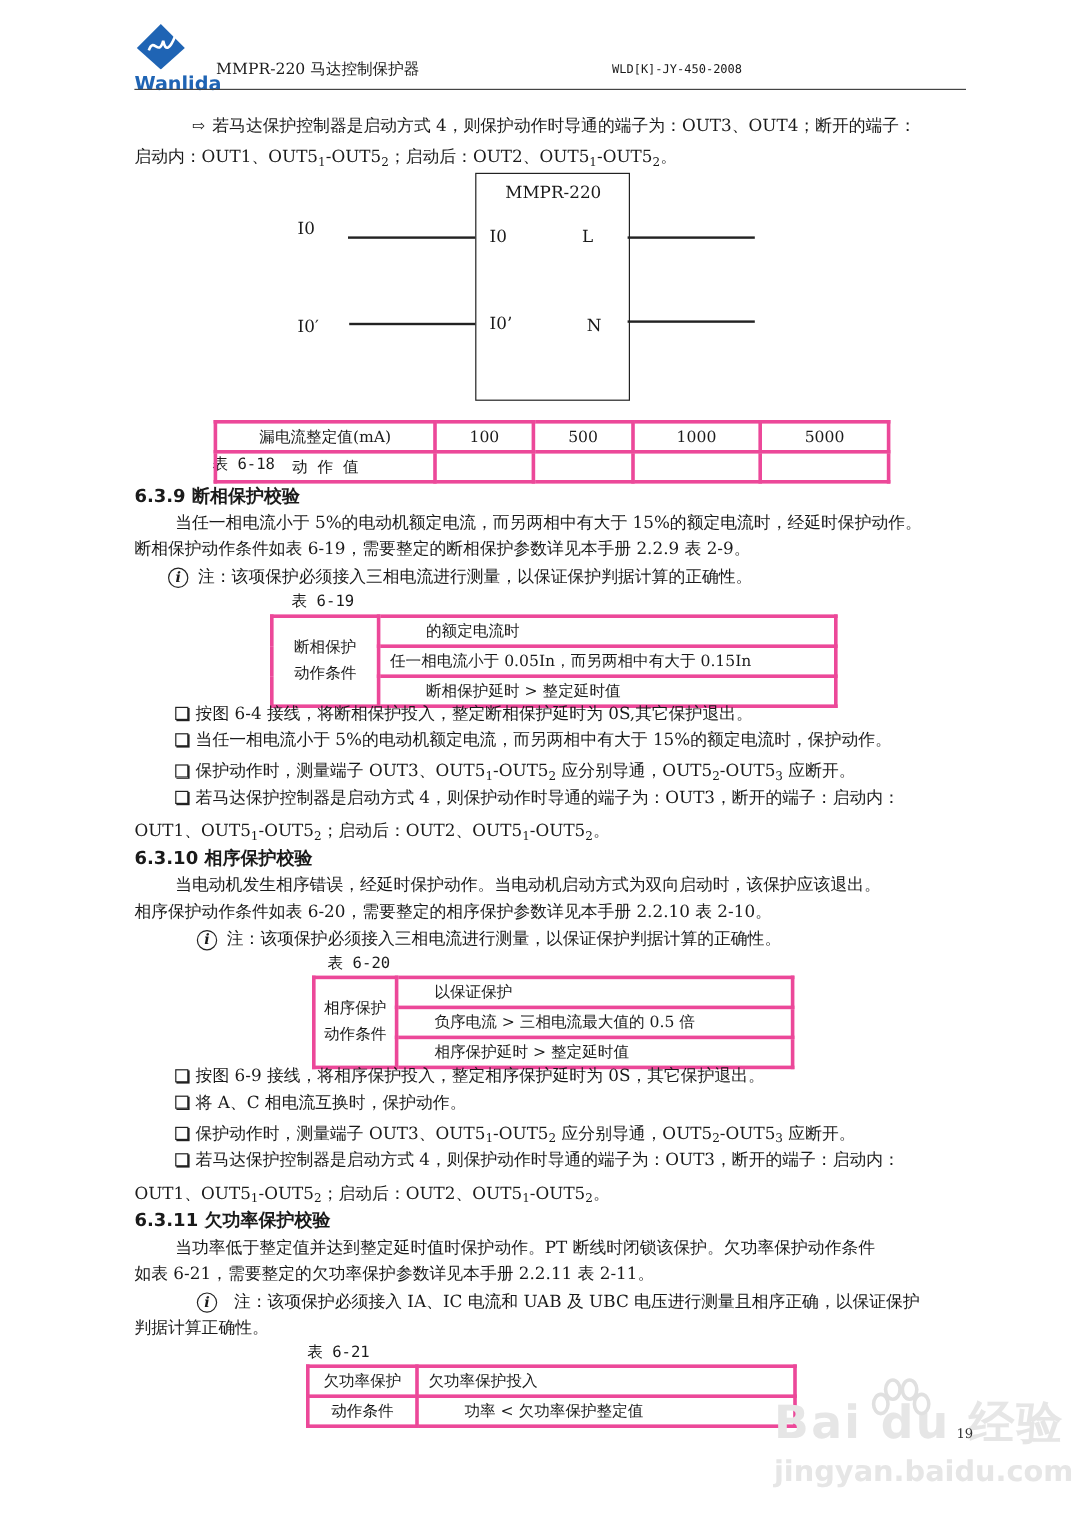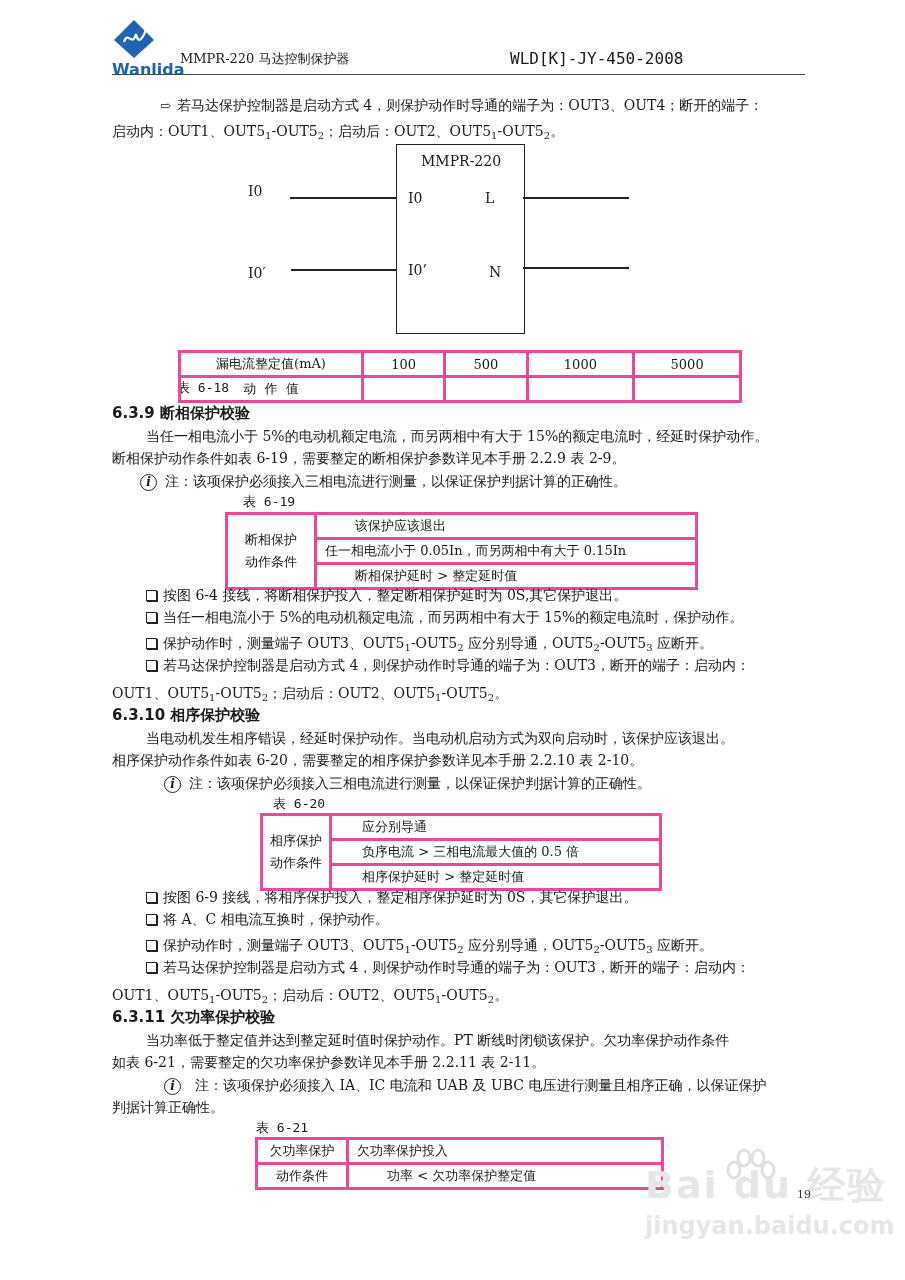--- a/index.html
+++ b/index.html
@@ -1,21 +1,21 @@
 <!DOCTYPE html>
 <html><head>
 <meta charset="utf-8">
 <style>
   html, body { margin:0; padding:0; background:#ffffff; }
   body { width:905px; height:1280px; position:relative; overflow:hidden;
          font-family:"DejaVu Serif","Liberation Serif",serif; color:#1a1a1a; }
   .abs { position:absolute; }
   .txt { font-size:14px; line-height:18px; white-space:nowrap; }
   .hdr-title { font-size:13px; }
-  .hdr-code { font-size:16px; font-family:"DejaVu Sans Mono","Liberation Mono",monospace; }
+  .hdr-code { font-size:10px; font-family:"DejaVu Sans Mono","Liberation Mono",monospace; }
   .rule { position:absolute; left:112px; width:693px; height:1px; background:#444; top:74px; }
   .h3 { font-family:"DejaVu Sans","Liberation Sans",sans-serif; font-weight:bold; font-size:15px; }
   .tcap { font-size:13px; font-family:"DejaVu Sans Mono","Liberation Mono",monospace; }
   table.grid { border-collapse:collapse; position:absolute; font-size:13px; }
   table.grid td { border:3px solid #ec4899; padding:0; text-align:center; height:22px; }
   table.grid td.left { text-align:left; padding-left:8px; }
   table.grid td.indent { text-align:left; padding-left:38px; }
   .box { position:absolute; border:1.5px solid #222; background:#fff; }
   .wire { position:absolute; height:1.5px; background:#222; }
   .bullet { display:inline-block; width:9px; height:9px; border:1.5px solid #222; margin-right:6px; position:relative; top:1px; box-shadow:1px 1px 0 #222; }
@@ -82,21 +82,21 @@
 <div class="abs txt" style="left:146px;top:427px;">当任一相电流小于 5%的电动机额定电流，而另两相中有大于 15%的额定电流时，经延时保护动作。</div>
 <div class="abs txt" style="left:112px;top:449px;">断相保护动作条件如表 6-19，需要整定的断相保护参数详见本手册 2.2.9 表 2-9。</div>
 <div class="abs txt" style="left:140px;top:472px;">
   <span class="info">i</span><span>注：该项保护必须接入三相电流进行测量，以保证保护判据计算的正确性。</span>
 </div>
 <div class="abs txt tcap" style="left:243px;top:493px;">表 6-19</div>
 <table class="grid" style="left:225px;top:512px;width:473px;">
   <tbody>
       <tr>
     <td rowspan="3" style="width:86px;line-height:22px;"><span>断相保护</span><br><span>动作条件</span></td>
-    <td class="indent">该保护应该退出</td>
+    <td class="indent">的额定电流时</td>
   </tr>
   <tr>
         <td class="left">任一相电流小于 0.05In，而另两相中有大于 0.15In</td>
       </tr>
   <tr>
         <td class="indent">断相保护延时 &gt; 整定延时值</td>
       </tr>
 </tbody>
   </table>
 
@@ -110,21 +110,21 @@
 <div class="abs txt" style="left:146px;top:729px;">当电动机发生相序错误，经延时保护动作。当电动机启动方式为双向启动时，该保护应该退出。</div>
 <div class="abs txt" style="left:112px;top:751px;">相序保护动作条件如表 6-20，需要整定的相序保护参数详见本手册 2.2.10 表 2-10。</div>
 <div class="abs txt" style="left:164px;top:774px;">
   <span class="info">i</span><span>注：该项保护必须接入三相电流进行测量，以保证保护判据计算的正确性。</span>
 </div>
 <div class="abs txt tcap" style="left:273px;top:795px;">表 6-20</div>
 <table class="grid" style="left:260px;top:813px;width:402px;">
   <tbody>
       <tr>
     <td rowspan="3" style="width:66px;line-height:22px;"><span>相序保护</span><br><span>动作条件</span></td>
-    <td class="left" style="padding-left:30px">应分别导通</td>
+    <td class="left" style="padding-left:30px">以保证保护</td>
   </tr>
   <tr>
         <td class="left" style="padding-left:30px">负序电流 &gt; 三相电流最大值的 0.5 倍</td>
       </tr>
   <tr>
         <td class="left" style="padding-left:30px">相序保护延时 &gt; 整定延时值</td>
       </tr>
 </tbody>
   </table>
 

